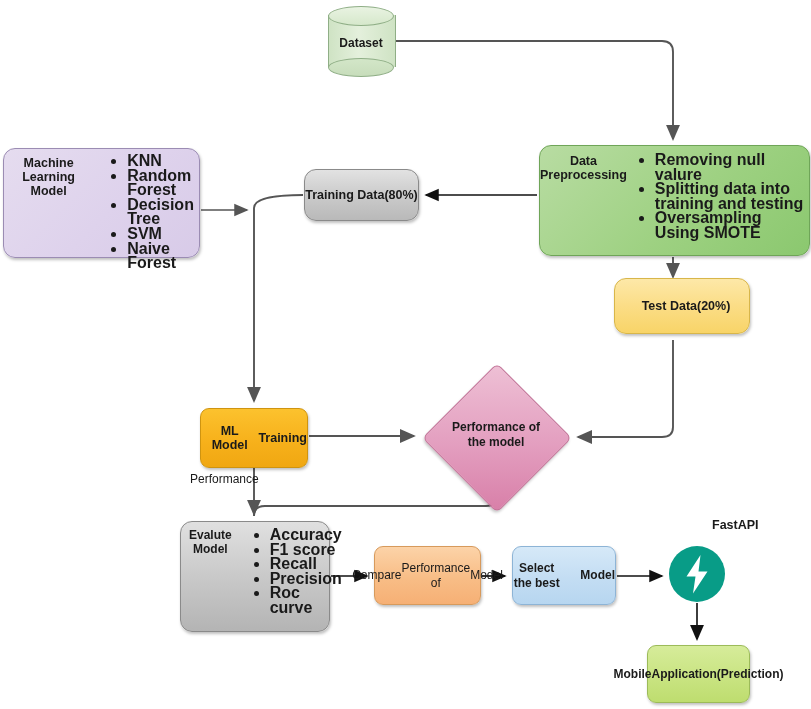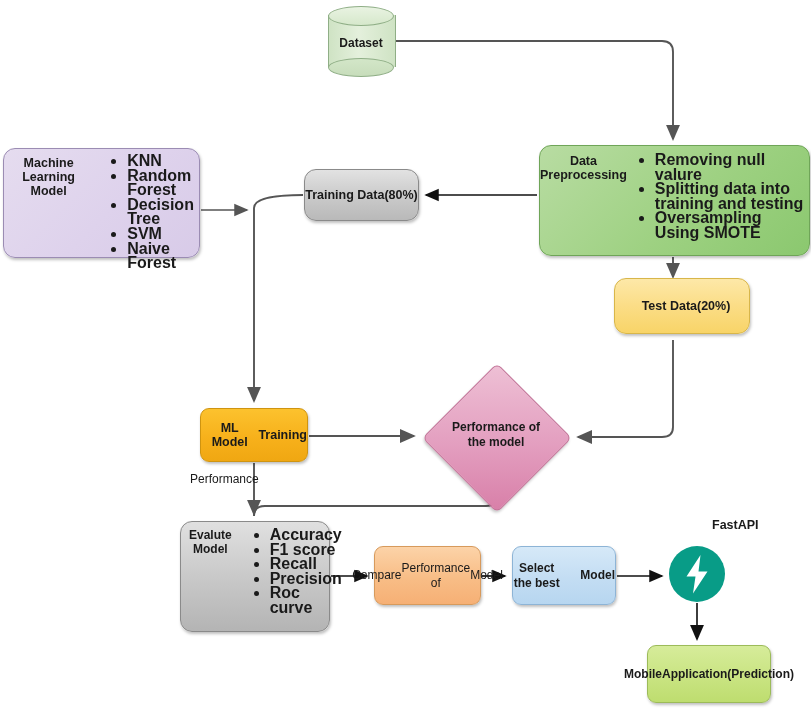--- a/index.html
+++ b/index.html
@@ -40,21 +40,21 @@
      background:linear-gradient(135deg,#b8dca2,#9ed182 55%,#8bc86f);border-color:#6fa558;}
   #preproc .ttl{margin-top:8px;}
   #preproc ul.bul{margin-top:7px;padding-left:28px;}
   
   #traindata{left:304px;top:169px;width:115px;height:52px;
      background:linear-gradient(to bottom,#e2e2e2,#cbcbcb 50%,#b9b9b9);border-color:#8a8a8a;}
   
   #testdata{left:614px;top:278px;width:136px;height:56px;
      background:linear-gradient(to bottom,#fde8a8,#fbdd86 50%,#f8d468);border-color:#d8b64a;padding-left:8px;}
   
-  #mltrain{left:200px;top:408px;width:108px;height:54px;border-radius:9px;
+  #mltrain{left:200px;top:408px;width:108px;height:60px;border-radius:9px;
      background:linear-gradient(to bottom,#fcc22e,#f7b11b 55%,#f0a712);border-color:#cf9410;}
   
   #diamond{left:421px;top:387px;width:150px;height:100px;}
   #diamond .dshape{position:absolute;left:23px;top:-2px;width:104px;height:104px;
      transform:rotate(45deg);border-radius:6px;border:1px solid #c06e94;
      background:linear-gradient(135deg,#eec0d5,#e39ebf 55%,#d87fa8);
      box-shadow:1px 2px 3px rgba(0,0,0,.22);}
   #diamond .dtxt{position:absolute;left:0;top:33px;width:150px;text-align:center;
      font-size:12px;font-weight:bold;line-height:15px;}
   
@@ -69,21 +69,21 @@
   
   #selectbest{left:512px;top:546px;width:104px;height:59px;border-radius:9px;
      background:linear-gradient(to bottom,#d6e9f8,#c3ddf3 55%,#b7d6f0);border-color:#8db4d6;gap:20px;}
   #selectbest .ctxt{font-size:12px;font-weight:bold;line-height:14.6px;}
   
   #fastapi{left:669px;top:546px;width:56px;height:56px;}
   #fastapi .circ{position:absolute;left:0;top:0;width:56px;height:56px;border-radius:50%;
      background:#089c87;}
   #fastapi-label{left:672px;top:518px;}
   
-  #mobileapp{left:647px;top:645px;width:124px;height:58px;border-radius:9px;
+  #mobileapp{left:647px;top:645px;width:103px;height:58px;border-radius:9px;
      background:linear-gradient(to bottom,#d6ec9a,#c9e482 55%,#bedd6f);border-color:#9cbb59;}
   #mobileapp .ctxt{font-size:12px;font-weight:bold;line-height:14.6px;}
   #validation-label{left:190px;top:472px;}
 </style>
 </head>
 <body>
 
 <div id="canvas">
 
   <svg class="wires" viewBox="0 0 811 709" xmlns="http://www.w3.org/2000/svg">

